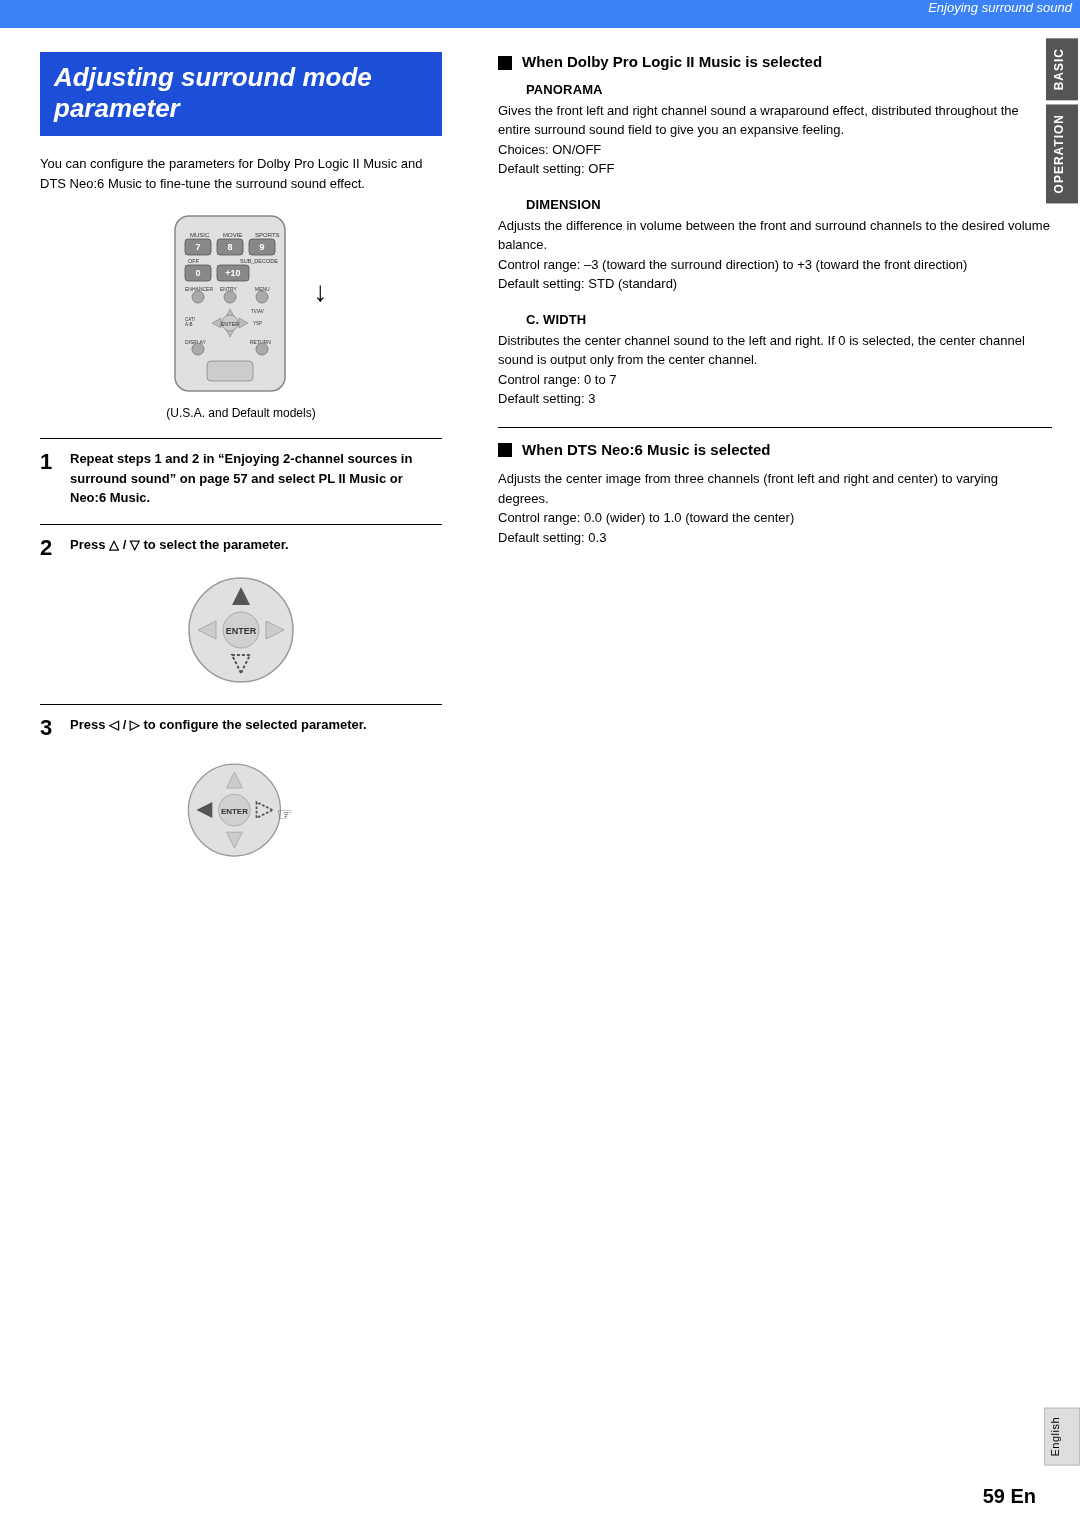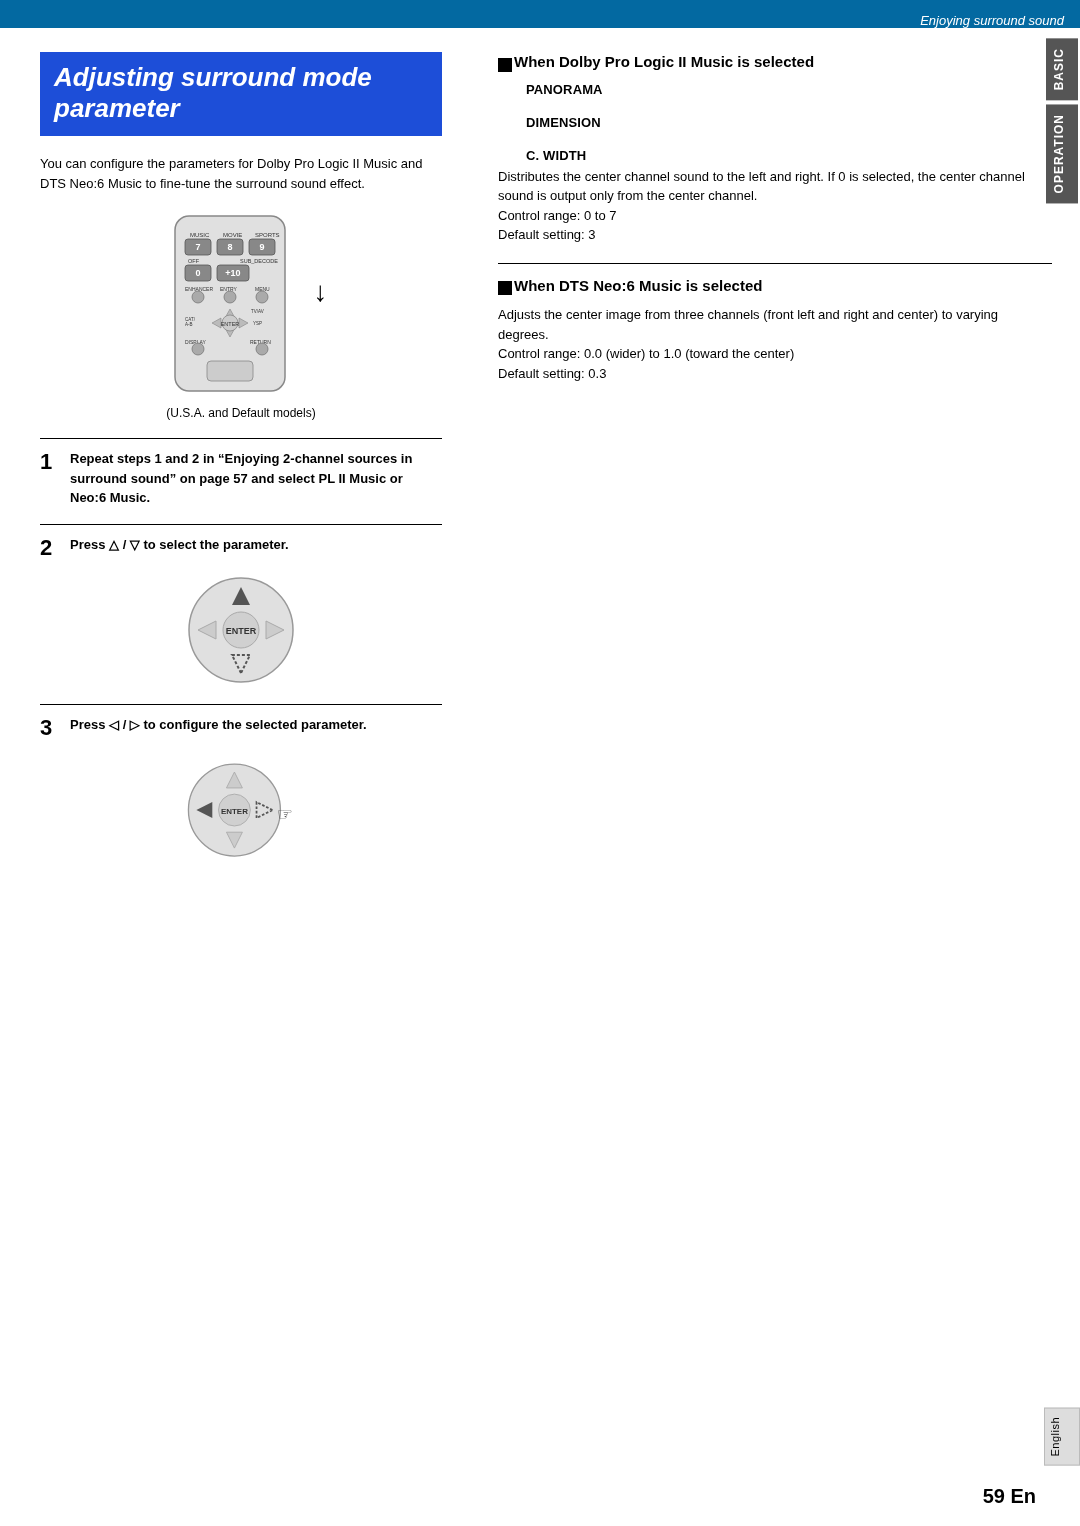--- a/index.html
+++ b/index.html
@@ -9,26 +9,26 @@
       min-height: 1526px;
       background: #fff;
       font-family: Arial, Helvetica, sans-serif;
       font-size: 14px;
       color: #000;
       position: relative;
     }
 
     
     .top-bar {
-      background: #0369a1;
+      background: #3b82f6;
       height: 28px;
       display: flex;
-      align-items: flex-end;
+      align-items: flex-start;
       justify-content: flex-end;
-      padding-right: 16px;
+      padding-right: 8px;
     }
     .top-bar-title {
       color: #fff;
       font-style: italic;
       font-size: 13px;
     }
 
     
     .main-content {
       display: flex;
@@ -112,22 +112,22 @@
     
     .nav-img-wrap {
       display: flex;
       justify-content: center;
       margin: 14px 0 10px 0;
     }
 
     
     .section-header {
       display: flex;
-      align-items: flex-end;
-      gap: 2px;
+      align-items: center;
+      gap: 10px;
       margin-bottom: 10px;
     }
 
     .black-square {
       width: 14px;
       height: 14px;
       background: #000;
       display: inline-block;
       flex-shrink: 0;
       margin-top: 2px;
@@ -389,24 +389,34 @@
   <div class="right-col">
 
     <div class="sub-section">
       <div class="section-header">
         <span class="black-square"></span>
         <span class="section-title">When Dolby Pro Logic II Music is selected</span>
       </div>
 
       <div class="sub-section">
         <div class="sub-section-title">PANORAMA</div>
+        <div class="sub-section-body">
+          Gives the front left and right channel sound a wraparound effect, distributed throughout the entire surround sound field to give you an expansive feeling.<br>
+          Choices: ON/OFF<br>
+          Default setting: OFF
+        </div>
       </div>
 
       <div class="sub-section">
         <div class="sub-section-title">DIMENSION</div>
+        <div class="sub-section-body">
+          Adjusts the difference in volume between the front and surround channels to the desired volume balance.<br>
+          Control range: –3 (toward the surround direction) to +3 (toward the front direction)<br>
+          Default setting: STD (standard)
+        </div>
       </div>
 
       <div class="sub-section">
         <div class="sub-section-title">C. WIDTH</div>
         <div class="sub-section-body">
           Distributes the center channel sound to the left and right. If 0 is selected, the center channel sound is output only from the center channel.<br>
           Control range: 0 to 7<br>
           Default setting: 3
         </div>
       </div>

